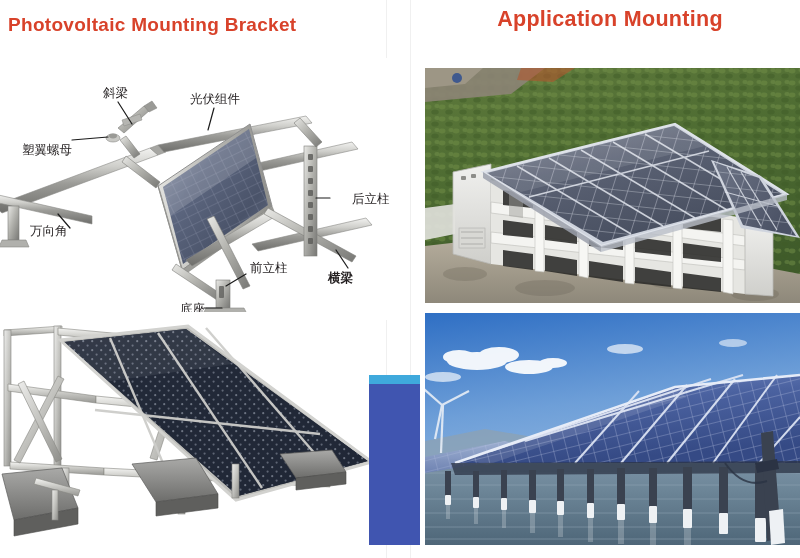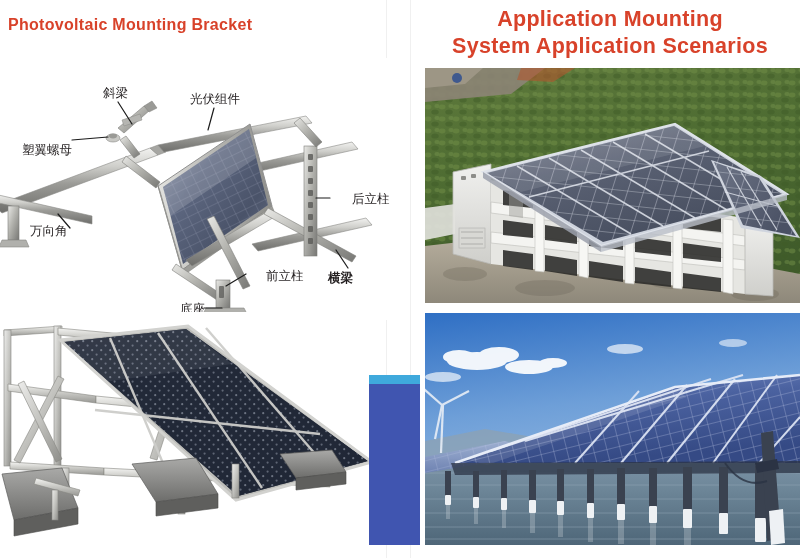--- a/index.html
+++ b/index.html
@@ -18,21 +18,21 @@
   
   .title {
     position: absolute;
     color: #d8422a;
     font-weight: bold;
     letter-spacing: .3px;
   }
   #title-left {
     left: 8px; top: 10px;
     width: 372px;
-    font-size: 16px;
+    font-size: 19px;
     line-height: 30px;
     text-align: left;
     white-space: nowrap;
   }
   #title-right {
     left: 420px; top: 6px;
     width: 380px;
     font-size: 21.5px;
     line-height: 27px;
     text-align: center;
@@ -103,21 +103,20 @@
 
 <div id="stage">
 
   <div class="vguide" style="left:386px;"></div>
   <div class="vguide" style="left:410px;"></div>
 
   <div id="title-left" class="title">Photovoltaic Mounting Bracket</div>
 
   <div id="title-right" class="title">
     <span class="line">Application Mounting</span>
-    <span class="line">System Application Scenarios</span>
   </div>
 
   <div id="diagram">
     <svg width="392" height="262" viewBox="0 0 392 262">
       <defs>
         <linearGradient id="steelH" x1="0" y1="0" x2="0" y2="1">
           <stop offset="0%" stop-color="#f2f2f0"></stop>
           <stop offset="28%" stop-color="#cfcfcb"></stop>
           <stop offset="55%" stop-color="#9b9b97"></stop>
           <stop offset="100%" stop-color="#6e6e6b"></stop>
@@ -239,21 +238,21 @@
         <path d="M348 210 L336 192"></path>
         <path d="M204 250 L222 250"></path>
       </g>
     </svg>
 
     <div class="cnlbl" style="left:103px; top:27px;">斜梁</div>
     <div class="cnlbl" style="left:190px; top:33px;font-family:Liberation Mono, monospace;">光伏组件</div>
     <div class="cnlbl" style="left:22px;  top:84px;">塑翼螺母</div>
     <div class="cnlbl" style="left:352px; top:133px;">后立柱</div>
     <div class="cnlbl" style="left:30px;  top:165px;font-family:Liberation Mono, monospace;">万向角</div>
-    <div class="cnlbl" style="left:250px; top:210px;margin-left:16px;">前立柱</div>
+    <div class="cnlbl" style="left:250px; top:202px;">前立柱</div>
     <div class="cnlbl" style="left:328px; top:212px;font-weight:bold;">横梁</div>
     <div class="cnlbl" style="left:180px; top:243px;">底座</div>
   </div>
 
   <div id="render">
     <svg width="372" height="233" viewBox="0 0 372 233">
       <defs>
         <linearGradient id="rSteel" x1="0" y1="0" x2="0" y2="1">
           <stop offset="0%" stop-color="#f4f4f2"></stop>
           <stop offset="35%" stop-color="#d4d4d0"></stop>

